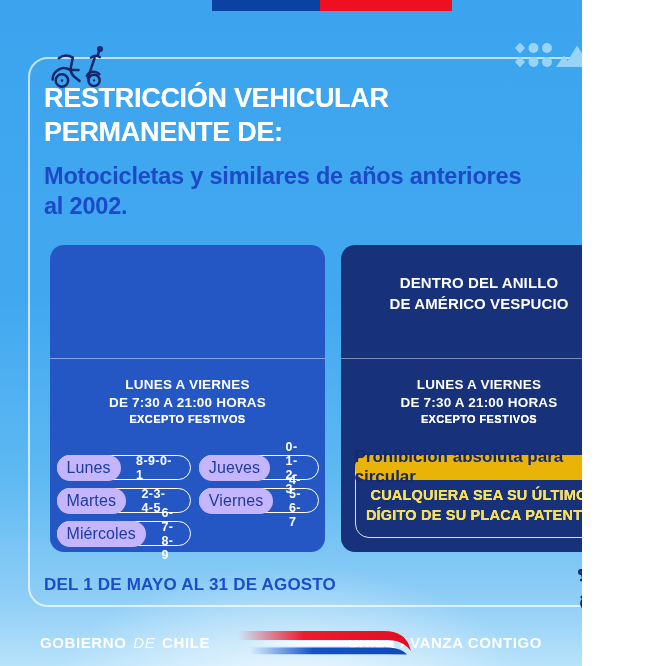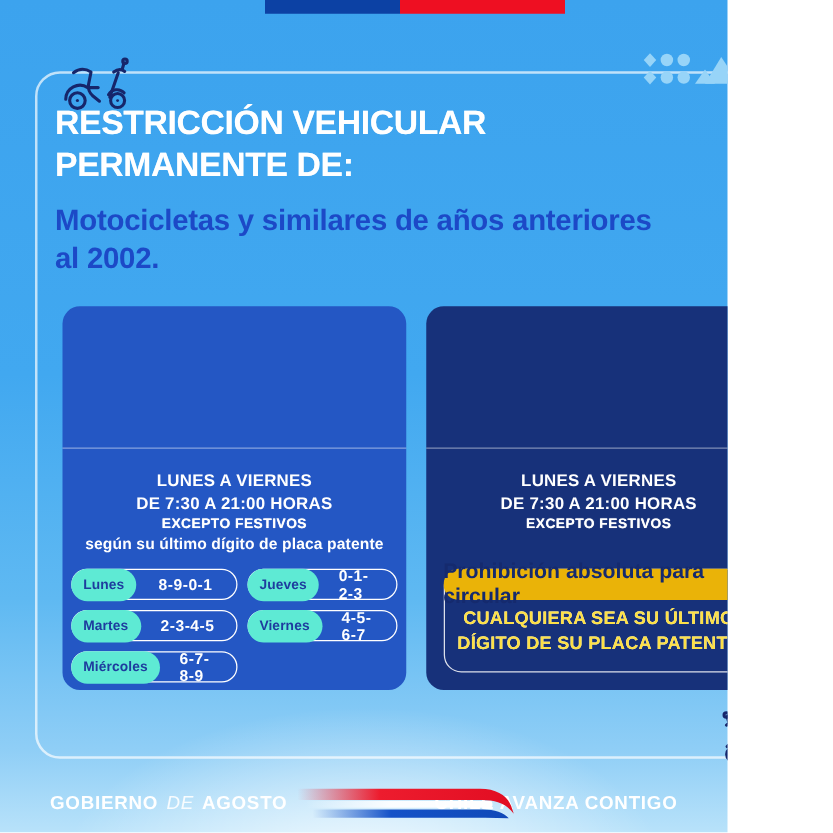--- a/index.html
+++ b/index.html
@@ -64,23 +64,23 @@
   
   .pills{ position:absolute; left:0; right:0; top:210px; display:flex; gap:8px; padding:0 7px; }
   .pill-col{ display:flex; flex-direction:column; gap:8px; }
   .pill-col.c1{ flex:0 0 133px; }
   .pill-col.c2{ flex:0 0 120px; }
   .pill{
     height:25px; border:1.5px solid #ffffff; border-radius:13px;
     display:flex; align-items:stretch;
   }
   .pill-day{
-    margin:-1.5px; background:#5eead4; border-radius:13px;
+    margin:-1.5px; background:#c4b5fd; border-radius:13px;
     display:flex; align-items:center; padding:0 10px;
-    color:#1e3c9e; font-weight:700; font-size:11px; letter-spacing:.1px;
+    color:#1e3c9e; font-weight:400; font-size:16px; letter-spacing:.1px;
   }
   .pill-digits{
     flex:1; display:flex; align-items:center; justify-content:center;
     color:#fff; font-weight:800; font-size:12.5px; letter-spacing:.4px; padding:0 17px;
   }
 
   
   .prohibit-box{
     position:absolute; left:14px; right:14px; top:210px;
     border:1.5px solid rgba(255,255,255,.85); border-radius:14px;
@@ -157,21 +157,20 @@
 PERMANENTE DE:</div>
   <div class="subtitle">Motocicletas y similares de años anteriores
 al 2002.</div>
 
   <div class="panel left">
     <div class="divider"></div>
     <div class="schedule">
       <div class="sched-main">LUNES A VIERNES
 DE 7:30 A 21:00 HORAS</div>
       <div class="sched-strong">EXCEPTO FESTIVOS</div>
-      <div class="sched-note">según su último dígito de placa patente</div>
     </div>
     <div class="pills">
       <div class="pill-col c1">
         <div class="pill">
           <span class="pill-day">Lunes</span>
           <span class="pill-digits">8-9-0-1</span>
         </div>
         <div class="pill">
           <span class="pill-day">Martes</span>
           <span class="pill-digits">2-3-4-5</span>
@@ -188,53 +187,56 @@
         </div>
         <div class="pill">
           <span class="pill-day">Viernes</span>
           <span class="pill-digits">4-5-6-7</span>
         </div>
       </div>
     </div>
   </div>
 
   <div class="panel right">
+    <div class="panel-title">DENTRO DEL ANILLO
+DE AMÉRICO VESPUCIO</div>
     <div class="divider"></div>
     <div class="schedule">
       <div class="sched-main">LUNES A VIERNES
 DE 7:30 A 21:00 HORAS</div>
       <div class="sched-strong">EXCEPTO FESTIVOS</div>
     </div>
     <div class="prohibit-box">
       <div class="prohibit-label">Prohibición absoluta para circular</div>
       <div class="prohibit-text">CUALQUIERA SEA SU ÚLTIMO
 DÍGITO DE SU PLACA PATENTE</div>
     </div>
   </div>
 
+  <div class="period-note">DEL 1 DE MAYO AL 31 DE AGOSTO</div>
 
   <svg class="scooter bottom" viewBox="0 0 54 44">
     <g fill="none" stroke="#16266b" stroke-width="2.4" stroke-linecap="round" stroke-linejoin="round">
       <circle cx="11.5" cy="34" r="6"></circle>
       <circle cx="11.5" cy="34" r="1.2" fill="#16266b" stroke="none"></circle>
       <circle cx="42.5" cy="34" r="5.4"></circle>
       <circle cx="42.5" cy="34" r="1.1" fill="#16266b" stroke="none"></circle>
       <path d="M2.5 33 a11 11 0 0 1 17 -9"></path>
       <path d="M8.5 12.5 q6.5 -5 13.5 -0.5 l-2 10 q-0.5 5 3.5 8.5 l5 4"></path>
       <path d="M20.5 24 h7"></path>
       <path d="M36.5 31.5 l6.5 -19"></path>
       <path d="M39.5 12 q4.5 -3.5 8.5 -0.5"></path>
       <path d="M46 10 l1.5 -5"></path>
       <circle cx="48.2" cy="3.6" r="1.7"></circle>
       <path d="M35.5 29.5 a7.5 7.5 0 0 1 12 -1.5"></path>
     </g>
   </svg>
 
   <div class="footer">
-    <div class="footer-left"><span>GOBIERNO</span> <span class="lt">DE</span> <span>AGOSTO</span></div>
+    <div class="footer-left"><span>GOBIERNO</span> <span class="lt">DE</span> <span>CHILE</span></div>
     <div class="footer-right">CHILE AVANZA CONTIGO</div>
   </div>
 
   <svg class="swoosh" viewBox="0 0 190 30">
     <defs>
       <linearGradient id="gRed" x1="0" y1="0" x2="1" y2="0">
         <stop offset="0" stop-color="#ed1c2e" stop-opacity="0"></stop>
         <stop offset="0.38" stop-color="#ed1c2e"></stop>
         <stop offset="1" stop-color="#e20d22"></stop>
       </linearGradient>

